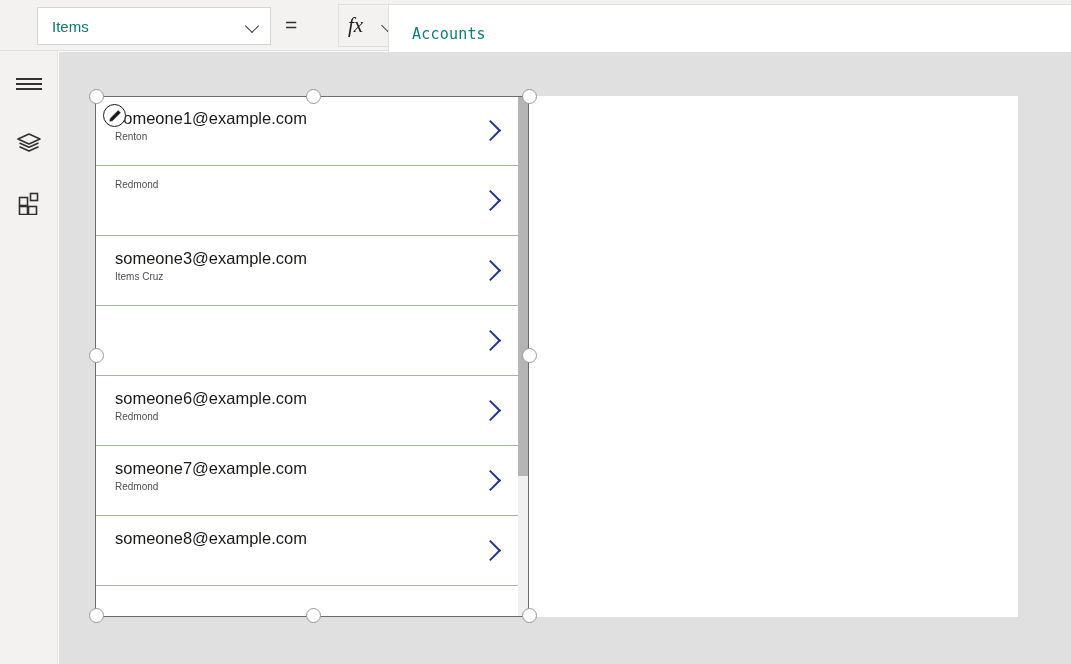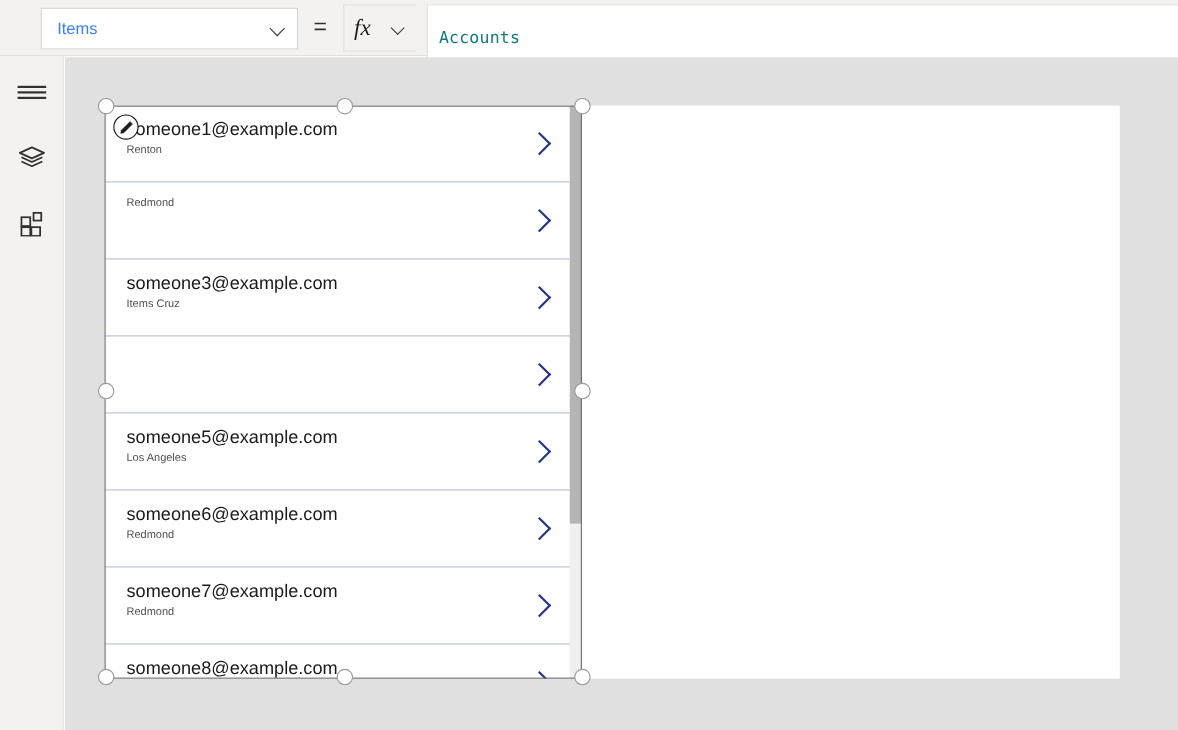--- a/index.html
+++ b/index.html
@@ -37,21 +37,21 @@
     background: #ffffff;
     border: 1px solid #d6d4d2;
     display: flex;
     align-items: center;
     padding: 0 10px 0 14px;
     cursor: pointer;
   }
   .prop-select .label {
     flex: 1;
     font-size: 15px;
-    color: #3b82f6;
+    color: #0f766e;
     line-height: 1;
   }
   .chev-down {
     width: 14px; height: 14px;
     position: relative;
     flex: 0 0 auto;
   }
   .chev-down::before {
     content: "";
     position: absolute;
@@ -67,21 +67,21 @@
     left: 285px; top: 14px;
     font-size: 21px;
     color: #323130;
     font-family: "Liberation Sans", sans-serif;
     line-height: 1;
     user-select: none;
   }
 
   .fx-button {
     position: absolute;
-    left: 312px; top: 4px;
+    left: 338px; top: 4px;
     width: 66px; height: 43px;
     background: #f3f2f1;
     border: 1px solid #e1dfdd;
     border-right: none;
     display: flex;
     align-items: center;
     justify-content: center;
     gap: 20px;
     cursor: pointer;
   }
@@ -101,21 +101,21 @@
 
   .formula-input {
     position: absolute;
     left: 388px; top: 4px;
     width: 683px; height: 60px;
     background: #ffffff;
     border: 1px solid #e1dfdd;
     border-right: none;
     display: flex;
     align-items: center;
-    padding-left: 10px;
+    padding-left: 23px;
   }
   .formula-text {
     font-family: "DejaVu Sans Mono", monospace;
     font-size: 15px;
     color: #0f7b7b;
     letter-spacing: 0.2px;
     white-space: nowrap;
   }
 
   
@@ -336,25 +336,20 @@
         <div class="gal-item">
           <div class="subtitle">Redmond</div>
           <span class="gal-chevron"></span>
         </div>
         <div class="gal-item">
           <div class="title">someone3@example.com</div>
           <div class="subtitle">Items Cruz</div>
           <span class="gal-chevron"></span>
         </div>
         <div class="gal-item">
-          <span class="gal-chevron"></span>
-        </div>
-        <div class="gal-item">
-          <div class="title">someone5@example.com</div>
-          <div class="subtitle">Los Angeles</div>
           <span class="gal-chevron"></span>
         </div>
         <div class="gal-item">
           <div class="title">someone6@example.com</div>
           <div class="subtitle">Redmond</div>
           <span class="gal-chevron"></span>
         </div>
         <div class="gal-item">
           <div class="title">someone7@example.com</div>
           <div class="subtitle">Redmond</div>

